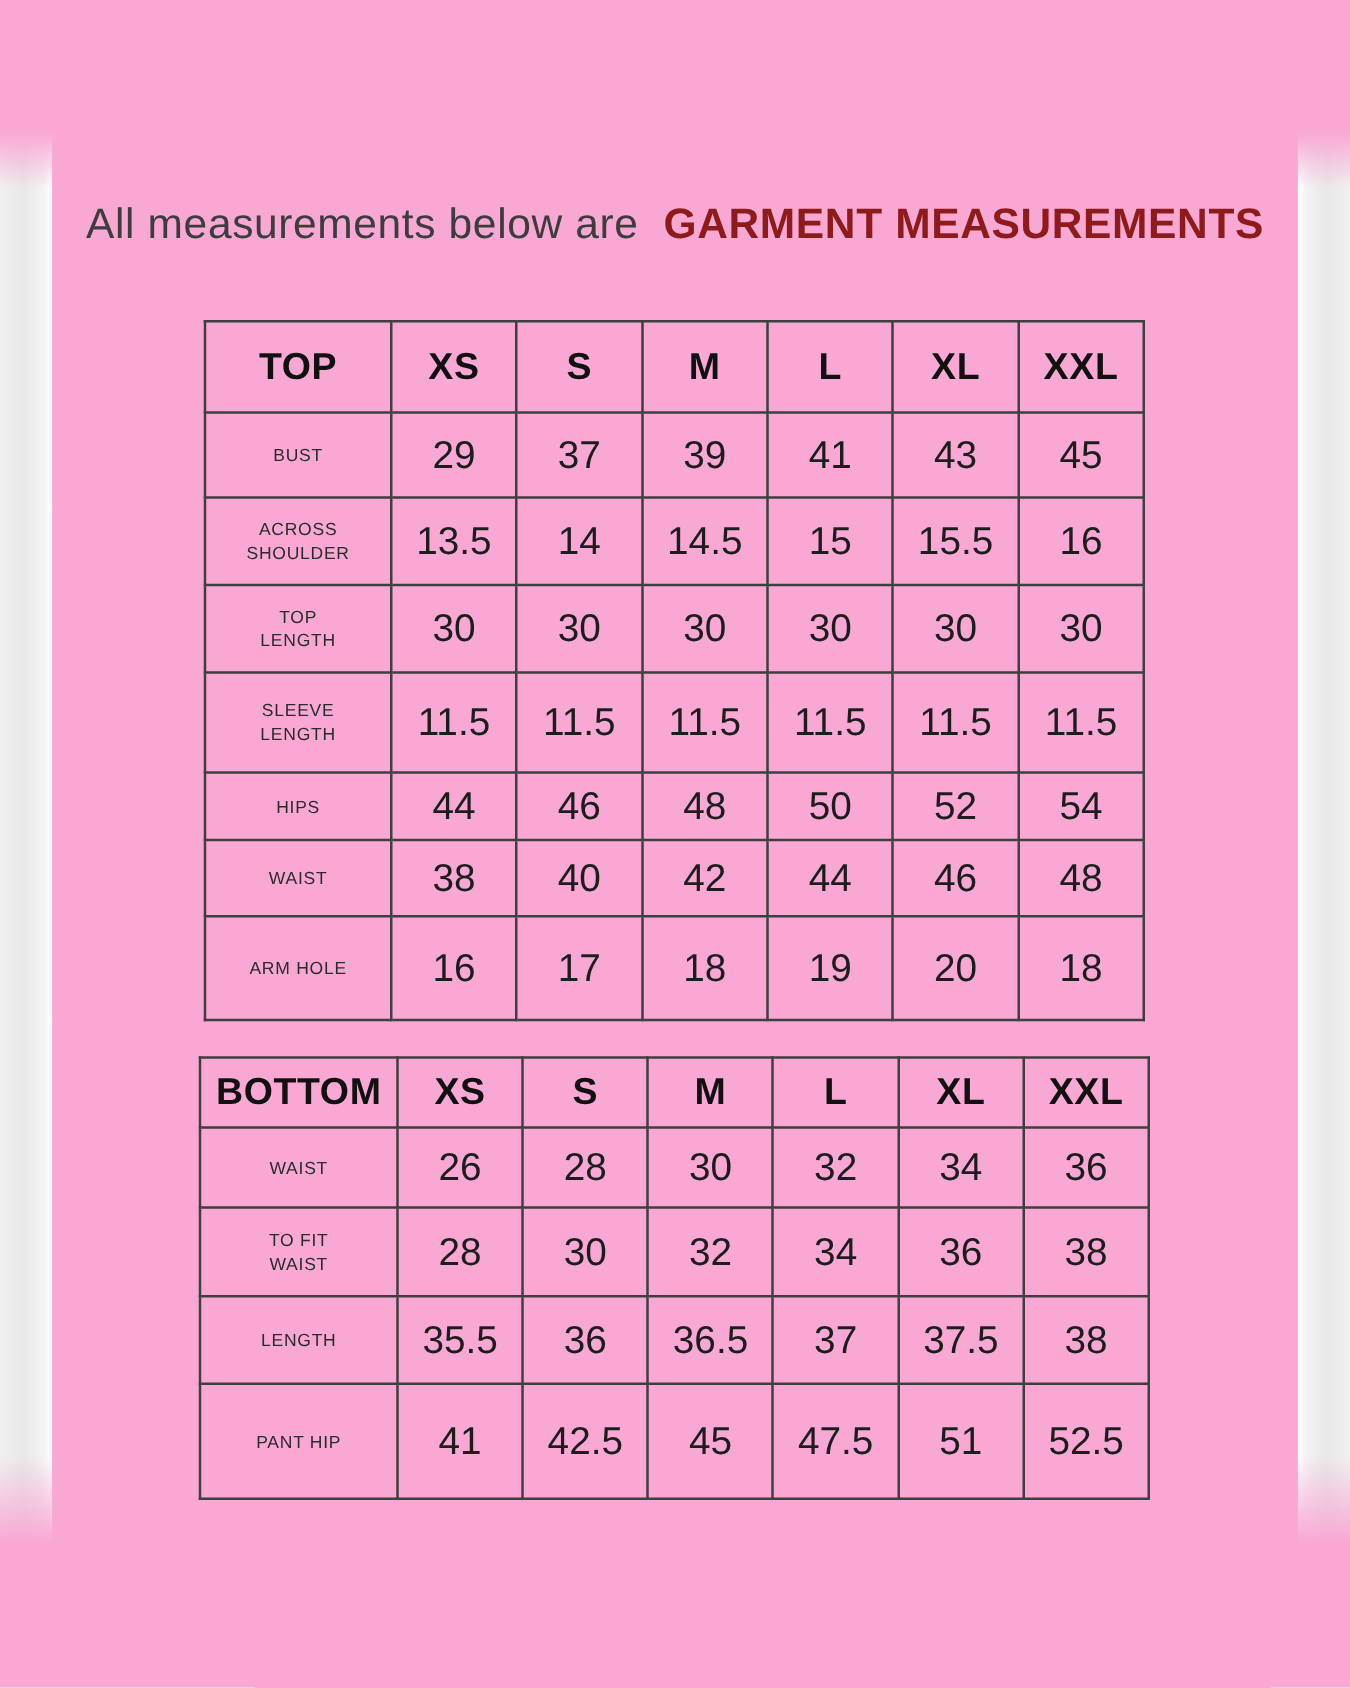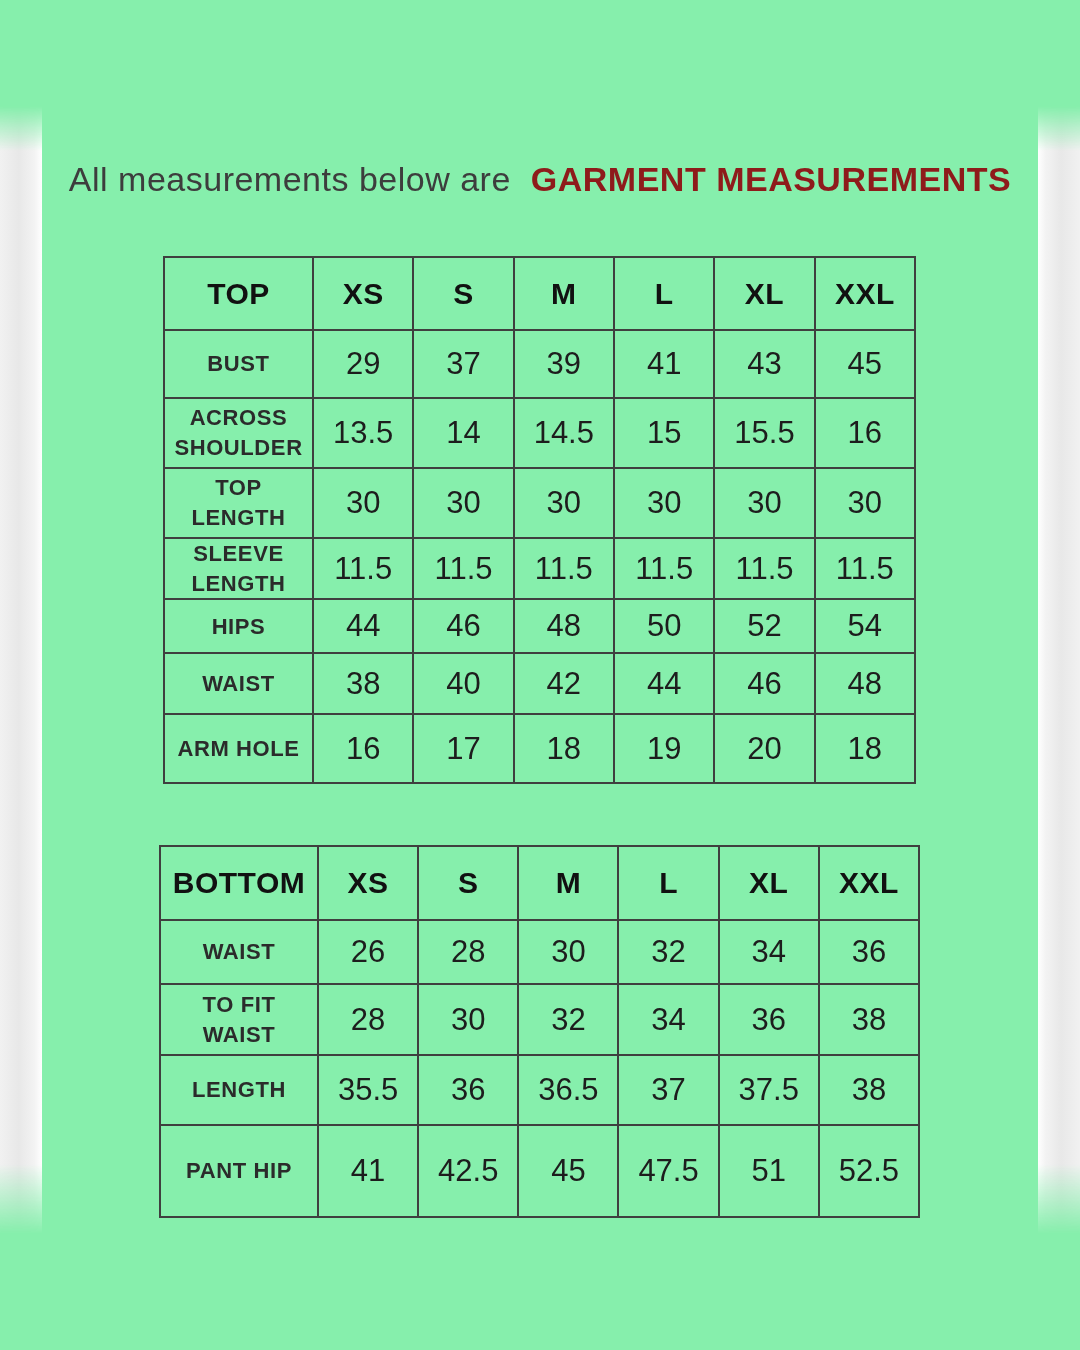--- a/index.html
+++ b/index.html
@@ -3,21 +3,21 @@
 <meta charset="utf-8">
 <style>
   html, body { margin: 0; padding: 0; }
   body {
     width: 1080px; height: 1350px;
     background: #ffffff;
     font-family: "Liberation Sans", sans-serif;
     position: relative;
     overflow: hidden;
   }
-  .page { position: absolute; inset: 0; background: #86efac; }
+  .page { position: absolute; inset: 0; background: #f9a8d4; }
 
   
   .edge-shadow {
     position: absolute; top: 106px; height: 1128px; width: 42px;
     -webkit-mask-image: linear-gradient(to bottom, transparent 0, #000 45px, #000 calc(100% - 70px), transparent 100%);
     mask-image: linear-gradient(to bottom, transparent 0, #000 45px, #000 calc(100% - 70px), transparent 100%);
   }
   .edge-left  { left: 0;  background: linear-gradient(to right, #f1f1f1 0%, #e8e8e8 45%, #f3f3f3 82%, #ffffff 100%); }
   .edge-right { right: 0; background: linear-gradient(to left,  #f1f1f1 0%, #e8e8e8 45%, #f3f3f3 82%, #ffffff 100%); }
 
@@ -43,35 +43,35 @@
     border: 2px solid #3f3f3f;
     text-align: center; vertical-align: middle;
     padding: 0 4px;
     color: #1d1d1d;
     overflow: hidden;
   }
   .size-table td.head {
     font-weight: 700; font-size: 30px; color: #111111; letter-spacing: 0.5px;
   }
   .size-table td.label {
-    font-size: 22px; letter-spacing: 0.6px; color: #2b2b2b;
-    white-space: pre-line; line-height: 1.35; font-weight: 700;
+    font-size: 14px; letter-spacing: 0.6px; color: #2b2b2b;
+    white-space: pre-line; line-height: 1.35; font-weight: 400;
   }
   .size-table td.value { font-size: 31px; font-weight: 400; }
 
   
   #table-top tr:nth-child(1) { height: 73px; }
   #table-top tr:nth-child(2) { height: 68px; }
   #table-top tr:nth-child(3) { height: 70px; margin-left: 28px; }
   #table-top tr:nth-child(4) { height: 70px; }
-  #table-top tr:nth-child(5) { height: 61px; }
+  #table-top tr:nth-child(5) { height: 80px; }
   #table-top tr:nth-child(6) { height: 54px; margin-top: 20px; }
   #table-top tr:nth-child(7) { height: 61px; }
-  #table-top tr:nth-child(8) { height: 69px; border-radius: 22px; }
-  #table-bottom tr:nth-child(1) { height: 74px; }
+  #table-top tr:nth-child(8) { height: 83px; border-radius: 22px; }
+  #table-bottom tr:nth-child(1) { height: 56px; }
   #table-bottom tr:nth-child(2) { height: 64px; }
   #table-bottom tr:nth-child(3) { height: 71px; margin-left: 15px; }
   #table-bottom tr:nth-child(4) { height: 70px; }
   #table-bottom tr:nth-child(5) { height: 92px; }
 </style>
 </head>
 <body>
 
 <div class="page">
 

